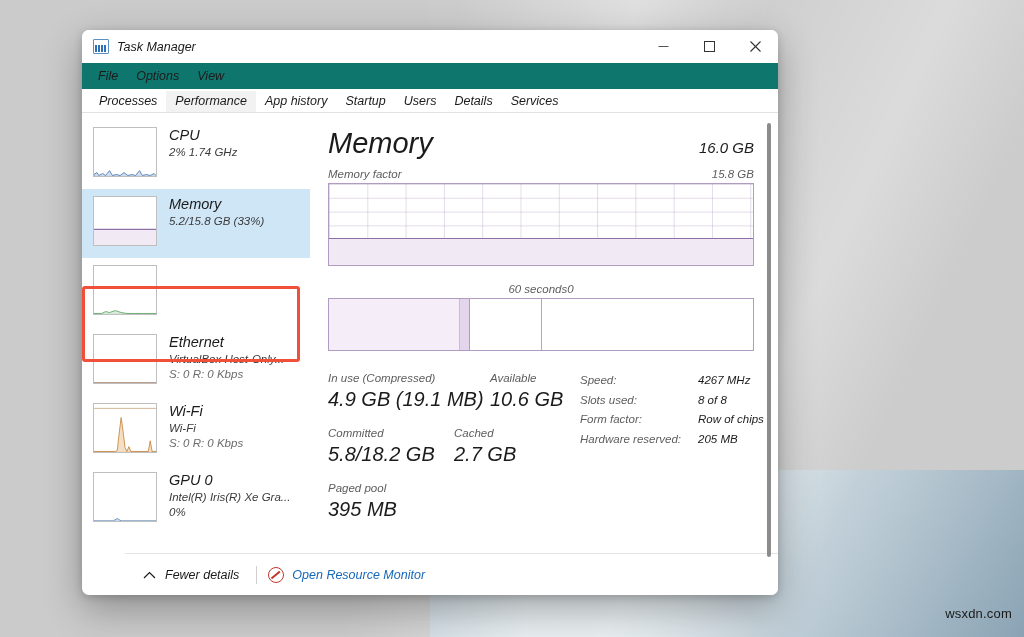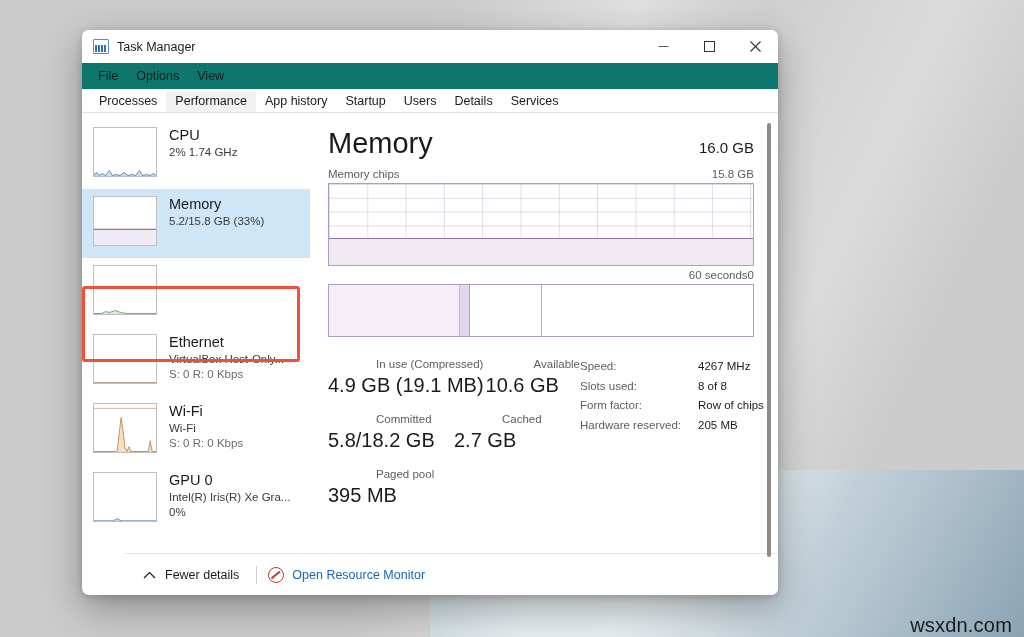--- a/index.html
+++ b/index.html
@@ -37,40 +37,41 @@
   #desktop-flat2 {
     position: absolute;
     left: 0; top: 0;
     width: 430px; height: 637px;
     background: #cbcbcb;
   }
 
   .watermark {
     position: absolute;
     right: 12px;
-    bottom: 0;
-    font-size: 20px;
+    bottom: 16px;
+    font-size: 13px;
     color: #1a1a1a;
     font-family: "Liberation Sans", sans-serif;
     letter-spacing: .2px;
   }
 
   
   #window {
     position: absolute;
     left: 82px;
     top: 30px;
     width: 696px;
     height: 565px;
     background: #ffffff;
     border-radius: 7px;
     box-shadow: 0 14px 38px rgba(0,0,0,.30), 0 2px 8px rgba(0,0,0,.18);
     overflow: hidden;
     display: flex;
     flex-direction: column;
+    font-style: italic;
   }
 
   
   #titlebar {
     height: 33px;
     display: flex;
     align-items: center;
     background: #ffffff;
     flex: 0 0 auto;
     position: relative;
@@ -284,22 +285,22 @@
   #usage-fill {
     position: absolute;
     left: 0; right: 0; bottom: 0;
     height: 33%;
     background: #f1eaf5;
     border-top: 1.6px solid #8e6fa8;
   }
 
   .axis-row {
     display: flex;
-    justify-content: flex-end;
-    margin-top: 3px;
+    justify-content: center;
+    margin-top: 17px;
   }
   .axis-label { font-size: 11.5px; color: #5d5d5d; }
 
   
   #comp-bar {
     height: 53px;
     border: 1px solid #b09bc1;
     display: flex;
     margin-top: 3px;
     background: #ffffff;
@@ -318,21 +319,20 @@
   #stats-left { width: 252px; flex: 0 0 252px; }
   #stats-right { flex: 1 1 auto; padding-top: 1px; }
 
   .stat-row { display: flex; margin-bottom: 13px; }
   .stat-block { display: flex; flex-direction: column; }
   .stat-label {
     font-size: 11.5px;
     color: #5d5d5d;
     line-height: 16px;
     white-space: nowrap;
-    margin-left: 48px;
   }
   .stat-value {
     font-size: 20px;
     color: #1b1b1b;
     line-height: 26px;
     white-space: nowrap;
     font-weight: 400;
   }
 
   .spec-row {
@@ -547,21 +547,21 @@
       </div>
 
       <div id="main">
 
         <div id="main-head">
           <div id="mem-heading">Memory</div>
           <div id="mem-total">16.0 GB</div>
         </div>
 
         <div class="caption-row">
-          <div class="caption">Memory chips</div>
+          <div class="caption">Memory factor</div>
           <div class="caption">15.8 GB</div>
         </div>
 
         <div id="usage-graph">
           <div id="usage-grid"></div>
           <div id="usage-fill"></div>
         </div>
 
         <div class="axis-row">
           <div class="axis-label">60 seconds</div>

